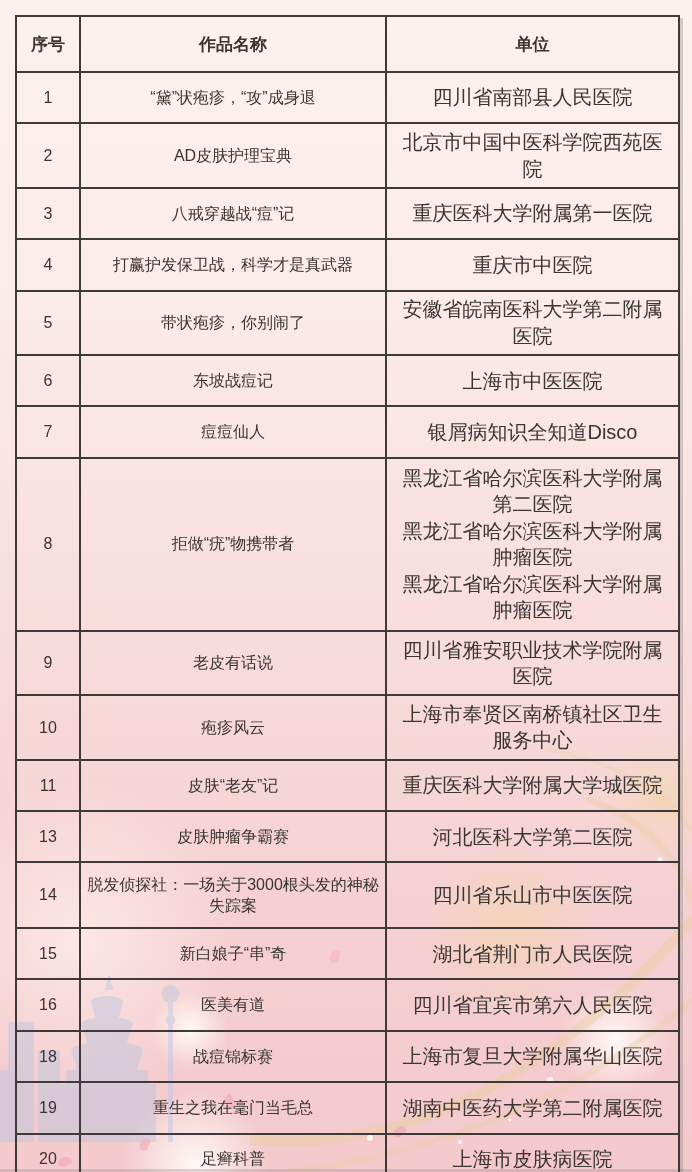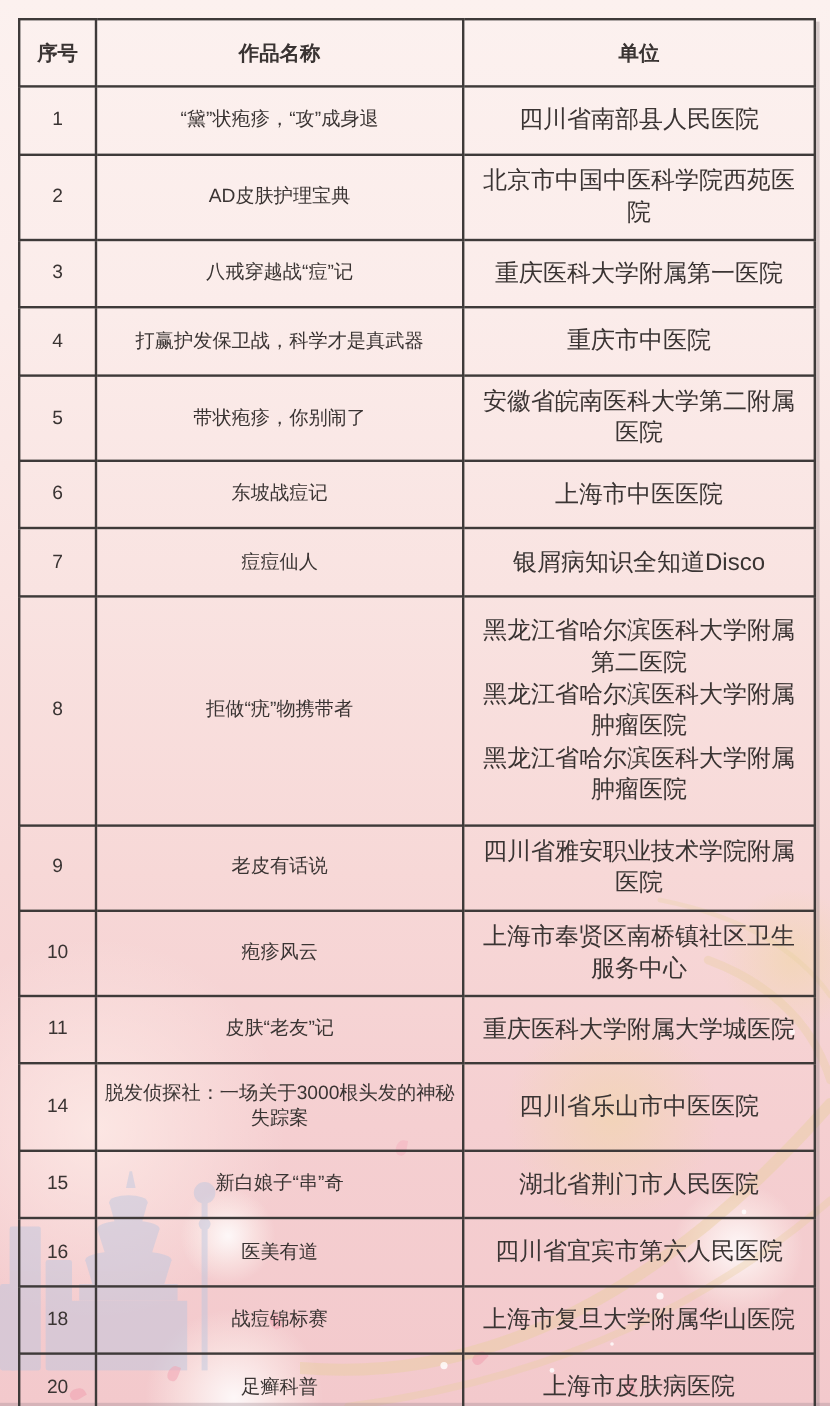--- a/index.html
+++ b/index.html
@@ -246,20 +246,27 @@
 
   <tr class="row">
     <td>11</td>
     <td>皮肤“老友”记</td>
     <td>
           <div class="unit-line">重庆医科大学附属大学城医院</div>
         </td>
   </tr>
 
 
+  <tr class="row">
+    <td>13</td>
+    <td>皮肤肿瘤争霸赛</td>
+    <td>
+          <div class="unit-line">河北医科大学第二医院</div>
+        </td>
+  </tr>
 
   <tr class="row tall2">
     <td>14</td>
     <td>脱发侦探社：一场关于3000根头发的神秘失踪案</td>
     <td>
           <div class="unit-line">四川省乐山市中医医院</div>
         </td>
   </tr>
 
   <tr class="row">
@@ -280,20 +287,27 @@
 
 
   <tr class="row">
     <td>18</td>
     <td>战痘锦标赛</td>
     <td>
           <div class="unit-line">上海市复旦大学附属华山医院</div>
         </td>
   </tr>
 
+  <tr class="row">
+    <td>19</td>
+    <td>重生之我在毫门当毛总</td>
+    <td>
+          <div class="unit-line">湖南中医药大学第二附属医院</div>
+        </td>
+  </tr>
 
   <tr class="row">
     <td>20</td>
     <td>足癣科普</td>
     <td>
           <div class="unit-line">上海市皮肤病医院</div>
         </td>
   </tr>
 </tbody>
 </table>

